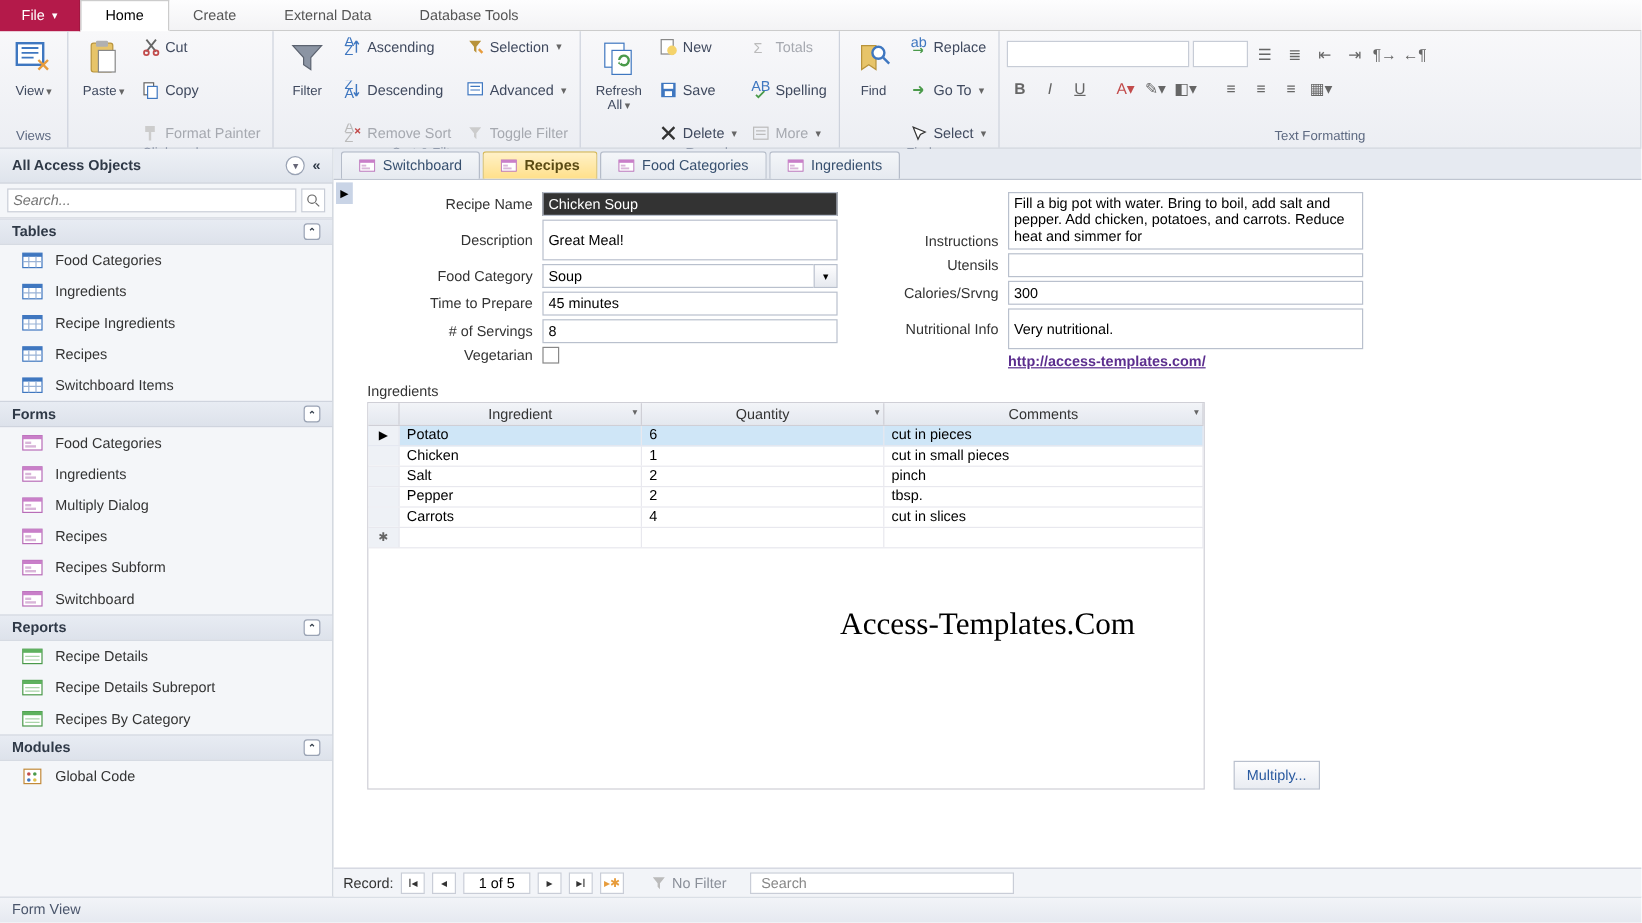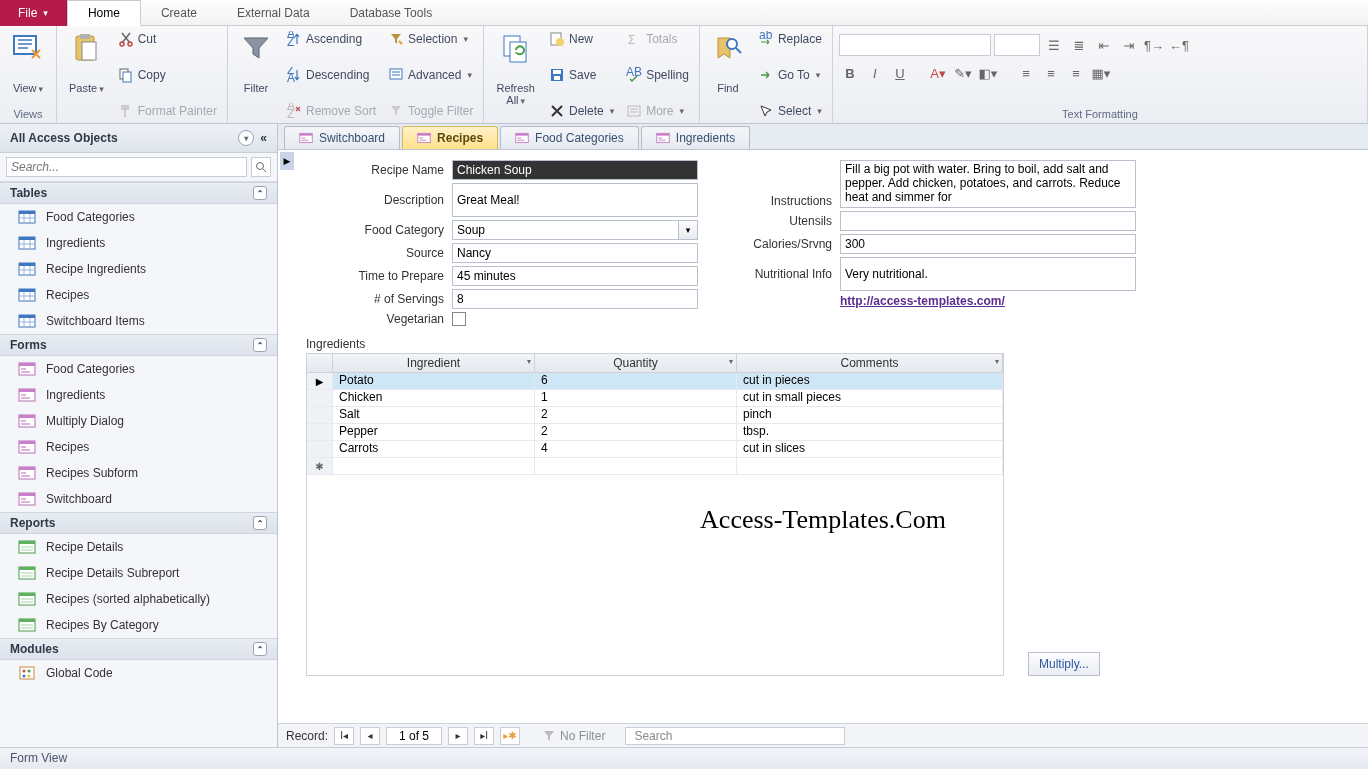--- a/index.html
+++ b/index.html
@@ -9,21 +9,21 @@
 .tab-strip { height:26px; background:linear-gradient(#fdfdfe,#f3f3f5); border-bottom:1px solid #ccc; display:flex; }
 .file-tab { background:#b41a4a; color:#fff; padding:4px 18px; font-size:13px; height:26px; display:flex; align-items:center; border-right:1px solid #9e1740;}
 .menu-tab { padding:4px 20px; color:#555; height:26px; display:flex; align-items:center; cursor:default;}
 .menu-tab.active { background:#fff; border:1px solid #ccc; border-bottom:1px solid #fff; color:#000;}
 
 
 .ribbon { height:98px; background:linear-gradient(#f8f8fa,#eceef3); border-bottom:1px solid #bfc5d0; display:flex; }
 .rgroup { border-right:1px solid #cdd2dc; padding:4px 6px 0 6px; display:flex; flex-direction:column; justify-content:space-between; }
 .rgroup-title { text-align:center; color:#5e6a82; font-size:11px; padding:2px 0 3px 0; }
 .rgroup-body { flex:1; display:flex; align-items:flex-start; gap:4px; }
-.vbtn { display:flex; flex-direction:column; align-items:center; gap:18px; padding:2px 6px; cursor:default; min-width:44px;}
+.vbtn { display:flex; flex-direction:column; align-items:center; gap:6px; padding:2px 6px; cursor:default; min-width:44px;}
 .vbtn svg { width:32px; height:32px; }
 .vlabel { font-size:11px; color:#404a5f; text-align:center; line-height:1.1; }
 .smallcol { display:flex; flex-direction:column; gap:18px; }
 .smallbtn { display:flex; align-items:center; gap:4px; padding:1px 4px; font-size:12px; color:#404a5f; white-space:nowrap; cursor:default;}
 .smallbtn.disabled { color:#a6a9b0; }
 .smallbtn svg { width:16px; height:16px; flex:none; }
 .ddarrow::after { content:"▾"; font-size:9px; margin-left:2px; color:#666;}
 .fmt-row { display:flex; gap:3px; align-items:center; }
 .fmt-box { border:1px solid #c7ccd6; background:#fff; height:22px; }
 .fmt-icon { width:22px; height:22px; display:flex; align-items:center; justify-content:center; color:#666; font-size:13px; border:1px solid transparent;}
@@ -494,28 +494,20 @@
             <path d="M3 8h12M3 11h12" stroke="#a9d4a9"></path>
           </svg>
           <span>Recipe Details Subreport</span>
         </div>
         <div class="nav-item">
           <svg viewBox="0 0 18 16">
             <rect x="1" y="2" width="16" height="12" fill="#fff" stroke="#4a9a4a"></rect>
             <rect x="1" y="2" width="16" height="3" fill="#5fb25f"></rect>
             <path d="M3 8h12M3 11h12" stroke="#a9d4a9"></path>
           </svg>
-          <span>Recipes (sorted alphabetically)</span>
-        </div>
-        <div class="nav-item">
-          <svg viewBox="0 0 18 16">
-            <rect x="1" y="2" width="16" height="12" fill="#fff" stroke="#4a9a4a"></rect>
-            <rect x="1" y="2" width="16" height="3" fill="#5fb25f"></rect>
-            <path d="M3 8h12M3 11h12" stroke="#a9d4a9"></path>
-          </svg>
           <span>Recipes By Category</span>
         </div>
         <div class="nav-section">
           <span>Modules</span>
           <span class="chev">⌃</span>
         </div>
         <div class="nav-item">
           <svg viewBox="0 0 18 16">
             <rect x="2" y="2" width="14" height="12" fill="#fff" stroke="#c28a3a"></rect>
             <circle cx="6" cy="6" r="1.5" fill="#c24b4b"></circle>
@@ -582,24 +574,20 @@
             <div class="field-row">
                 <div class="flabel">Description</div>
                 <input class="finput" style="height: 34px;" value="Great Meal!">
               </div>
             <div class="field-row">
                 <div class="flabel">Food Category</div>
                 <div class="foodcat">
                   <input class="finput" value="Soup" style="">
                   <div class="ddb">▾</div>
                 </div>
-              </div>
-            <div class="field-row">
-                <div class="flabel">Source</div>
-                <input class="finput" value="Nancy" style="">
               </div>
             <div class="field-row">
                 <div class="flabel">Time to Prepare</div>
                 <input class="finput" value="45 minutes" style="">
               </div>
             <div class="field-row">
                 <div class="flabel"># of Servings</div>
                 <input class="finput" value="8" style="">
               </div>
             <div class="field-row">

